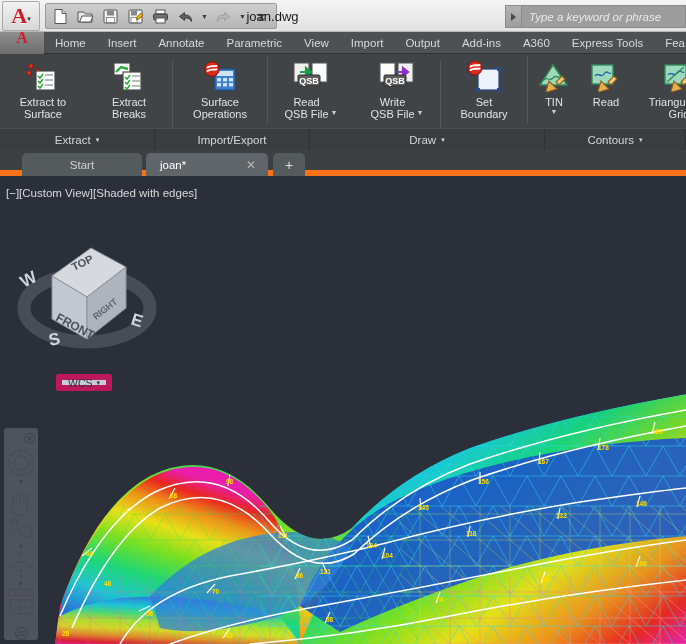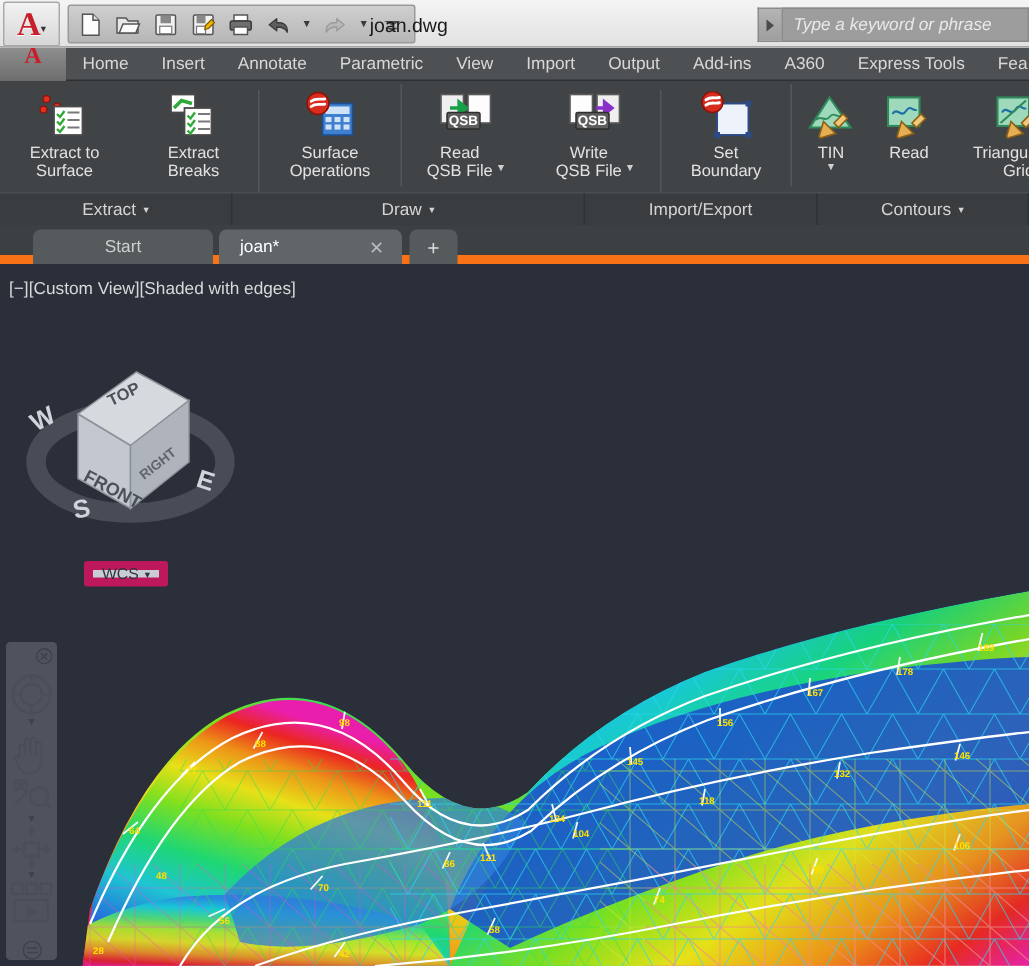--- a/index.html
+++ b/index.html
@@ -434,26 +434,26 @@
 
       </div>
 
     </div>
 
     <div class="panel-labels">
       <div class="plabel" style="width:155px">
         <span>Extract</span>
         <span class="car">▾</span>
       </div>
+      <div class="plabel" style="width:155px">
+        <span>Import/Export</span>
+      </div>
       <div class="plabel" style="width:235px">
         <span>Draw</span>
         <span class="car">▾</span>
-      </div>
-      <div class="plabel" style="width:155px">
-        <span>Import/Export</span>
       </div>
       <div class="plabel" style="flex:1">
         <span>Contours</span>
         <span class="car">▾</span>
       </div>
     </div>
   </div>
 
   <div class="doctabs">
     <div class="dtab start">

